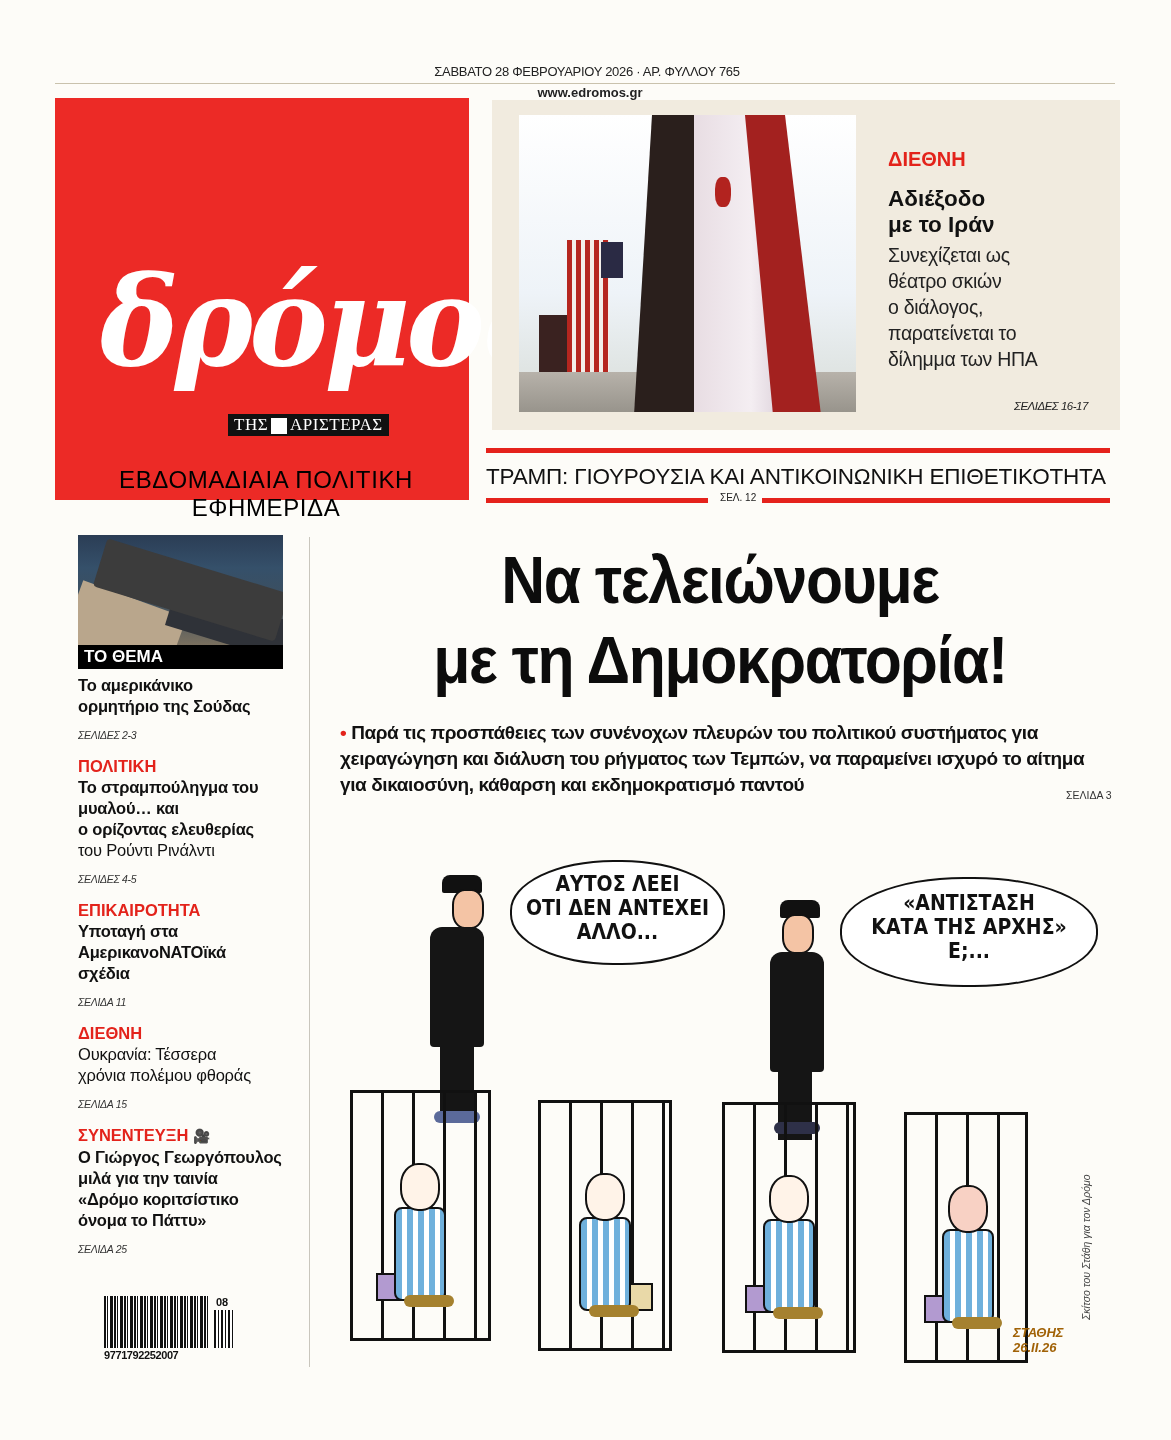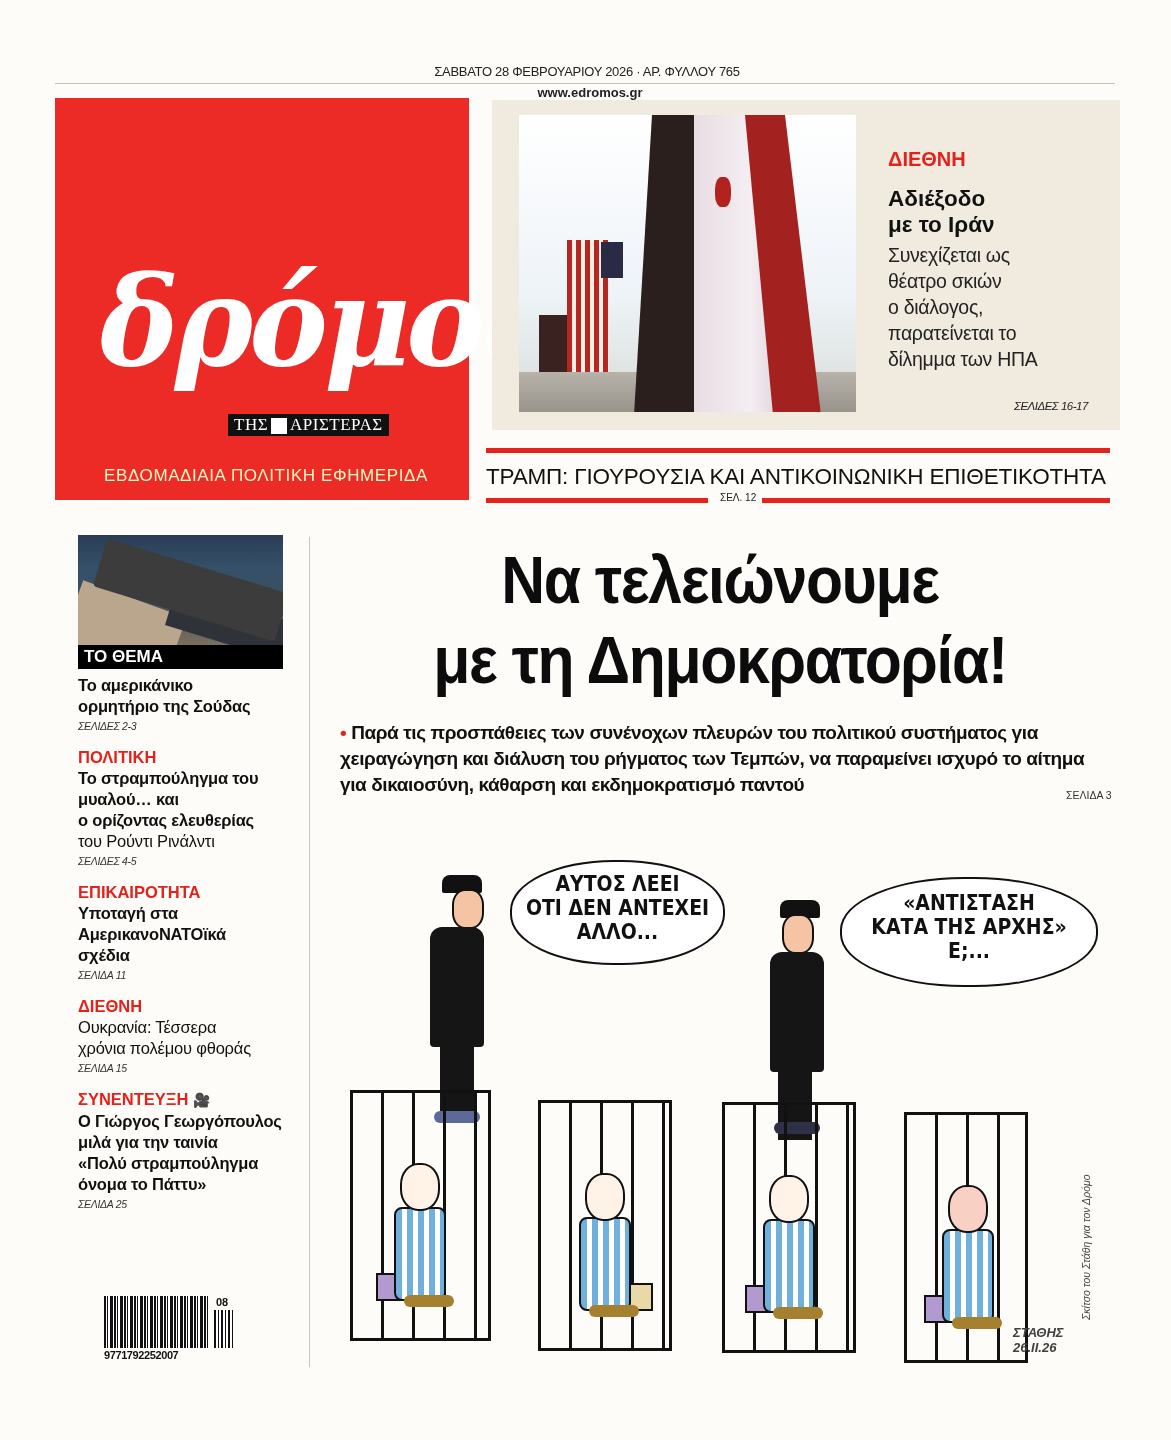--- a/index.html
+++ b/index.html
@@ -17,21 +17,21 @@
   .topbar .date { letter-spacing:-0.3px; }
   .topbar .url { font-weight:bold; margin-left:6px; }
   .topbar .price { font-weight:bold; margin-left:6px; }
   .topline { left:55px; top:83px; width:1060px; height:1px; background:#c9c2ad; }
 
   
   .logo { left:55px; top:98px; width:414px; height:402px; background:#ec2a26; }
   .logo .mast { position:absolute; left:45px; top:165px; font-family:"DejaVu Serif", serif; font-style:italic; font-weight:bold; font-size:118px; color:#fff; letter-spacing:-4px; line-height:1; transform:scaleY(1.05); }
   .logo .sub { position:absolute; left:173px; top:316px; background:#111; color:#fff; font-family:"Liberation Serif", serif; font-size:17px; padding:1px 6px; letter-spacing:0.5px; }
   .logo .sub .gap { display:inline-block; width:16px; background:#fff; height:16px; vertical-align:middle; margin:0 3px; }
-  .logo .tag { position:absolute; left:0; width:422px; top:368px; text-align:center; color:#fef9c3; font-size:17px; letter-spacing:0.6px; }
+  .logo .tag { position:absolute; left:0; width:422px; top:368px; text-align:center; color:#000000; font-size:24px; letter-spacing:0.6px; }
 
   
   .feature { left:492px; top:100px; width:628px; height:330px; background:#f1ebdf; }
   .photo { position:absolute; left:27px; top:15px; width:337px; height:297px; background:linear-gradient(180deg,#fbfbfb 0%,#f2f4f6 55%,#bfc2c0 100%); overflow:hidden; }
   .photo .sky { position:absolute; left:0; top:0; width:100%; height:100%; background:linear-gradient(180deg,#fff 0%, #eef3f8 60%, #d8ddd8 100%); }
   .photo .flagB { position:absolute; left:115px; top:0; width:90px; height:300px; background:#2a1f1c; clip-path:polygon(20% 0,100% 0,100% 100%,0 100%); }
   .photo .flagW { position:absolute; left:175px; top:0; width:95px; height:300px; background:linear-gradient(90deg,#e8dde3,#f4eef2 60%,#d8ccd6); clip-path:polygon(0 0,60% 0,100% 100%,0 100%); }
   .photo .flagR { position:absolute; left:222px; top:0; width:80px; height:300px; background:#a3211f; clip-path:polygon(5% 0,55% 0,100% 100%,40% 100%); }
   .photo .emblem { position:absolute; left:196px; top:62px; width:16px; height:30px; border-radius:40%; background:#b2231f; }
   .photo .usa { position:absolute; left:48px; top:125px; width:42px; height:148px; background:repeating-linear-gradient(90deg,#b5261f 0 5px,#f3eee9 5px 9px); }
@@ -55,21 +55,21 @@
   .sidebar { left:78px; top:535px; width:205px; }
   .side-photo { width:205px; height:110px; background:linear-gradient(180deg,#2b3d55 0%,#35506a 30%,#3d4f5e 60%,#7a705f 100%); position:relative; overflow:hidden; }
   .side-photo .ship { position:absolute; left:18px; top:30px; width:190px; height:50px; background:#3c3c3c; transform:rotate(17deg); border-radius:4px; }
   .side-photo .land { position:absolute; left:-10px; top:62px; width:110px; height:70px; background:#b9a68c; transform:rotate(20deg); }
   .side-photo .tarmac { position:absolute; left:90px; top:70px; width:130px; height:40px; background:#2f3238; transform:rotate(17deg); }
   .theme-label { width:205px; height:24px; background:#000000; color:#fff; font-weight:bold; font-size:17px; line-height:24px; padding-left:6px; box-sizing:border-box; }
   .side-item { margin-top:6px; }
   .side-item .kick { color:#e3231b; font-weight:bold; font-size:16.5px; line-height:22px; }
   .side-item .head { font-weight:bold; font-size:16.5px; line-height:21px; color:#111; letter-spacing:-0.2px; }
   .side-item .head .lt { font-weight:normal; }
-  .side-item .pg { font-size:10.5px; font-style:italic; color:#333; margin-top:3px; letter-spacing:-0.3px; }
+  .side-item .pg { font-size:10.5px; font-style:italic; color:#333; margin-top:12px; letter-spacing:-0.3px; }
   .vrule { left:309px; top:537px; width:1px; height:830px; background:#c9c6bd; }
 
   
   .barcode { left:104px; top:1296px; width:130px; height:58px; }
   .bars { position:absolute; left:0; top:0; width:104px; height:52px; background:repeating-linear-gradient(90deg,#111 0 2px,#fff 2px 3px,#111 3px 4px,#fff 4px 6px,#111 6px 9px,#fff 9px 10px); }
   .bars2 { position:absolute; left:110px; top:14px; width:20px; height:38px; background:repeating-linear-gradient(90deg,#111 0 2px,#fff 2px 4px,#111 4px 5px,#fff 5px 7px); }
   .bc-num { position:absolute; left:0; top:53px; font-size:11px; font-weight:bold; color:#111; letter-spacing:-0.4px; }
   .bc-ed { position:absolute; left:112px; top:0; font-size:11px; font-weight:bold; color:#111; }
 
   
@@ -89,21 +89,21 @@
   .cop .body { position:absolute; width:54px; height:120px; background:#151515; border-radius:12px 12px 4px 4px; }
   .cop .legs { position:absolute; width:34px; height:70px; background:#151515; }
   .cop .shoes { position:absolute; width:46px; height:12px; background:#5b6a9a; border-radius:6px; }
   .cells { position:absolute; left:0; top:235px; width:740px; height:260px; }
   .cell { position:absolute; top:0; height:245px; border:3px solid #111; background:repeating-linear-gradient(90deg,transparent 0 28px,#111 28px 31px); }
   .cell .prisoner { position:absolute; left:30%; top:70px; width:60px; height:140px; }
   .prisoner .p-head { position:absolute; left:6px; top:0; width:36px; height:44px; background:#fff3e8; border:2px solid #111; border-radius:45%; }
   .prisoner .p-body { position:absolute; left:0; top:44px; width:48px; height:90px; background:repeating-linear-gradient(90deg,#6fb0dc 0 6px,#fff 6px 11px); border:2px solid #111; border-radius:8px; }
   .prisoner .p-stool { position:absolute; left:-18px; top:110px; width:30px; height:24px; background:#b29ad0; border:2px solid #111; }
   .prisoner .p-shoes { position:absolute; left:10px; top:132px; width:50px; height:12px; background:#a5812f; border-radius:6px; }
-  .signature { position:absolute; left:663px; top:470px; font-style:italic; font-weight:bold; font-size:13px; color:#404040; }
+  .signature { position:absolute; left:663px; top:470px; font-style:italic; font-weight:bold; font-size:13px; color:#a16207; }
   .credit { left:1080px; top:1320px; font-size:10.5px; font-style:italic; color:#444; transform:rotate(-90deg); transform-origin:left top; white-space:nowrap; }
 </style>
 </head>
 <body>
 
 <div class="abs topbar">
   <span class="sq"></span>
   <span class="date">ΣΑΒΒΑΤΟ 28 ΦΕΒΡΟΥΑΡΙΟΥ 2026 · ΑΡ. ΦΥΛΛΟΥ 765</span>
   <span class="url">www.edromos.gr</span>
   <span class="price">€ 2.50</span>
@@ -199,21 +199,21 @@
   </div>
 
   <div class="side-item" style="margin-top:14px">
     <div class="kick">
       <span>ΣΥΝΕΝΤΕΥΞΗ</span>
       <span style="color:#111;font-size:14px;">🎥</span>
     </div>
     <div class="head">
       <div>Ο Γιώργος Γεωργόπουλος</div>
       <div>μιλά για την ταινία</div>
-      <div>«Πολύ στραμπούληγμα</div>
+      <div>«Δρόμο κοριτσίστικο</div>
       <div>όνομα το Πάττυ»</div>
     </div>
     <div class="pg">ΣΕΛΙΔΑ 25</div>
   </div>
 </div>
 <div class="abs vrule"></div>
 
 <div class="abs barcode">
   <div class="bars"></div>
   <div class="bc-ed">08</div>

